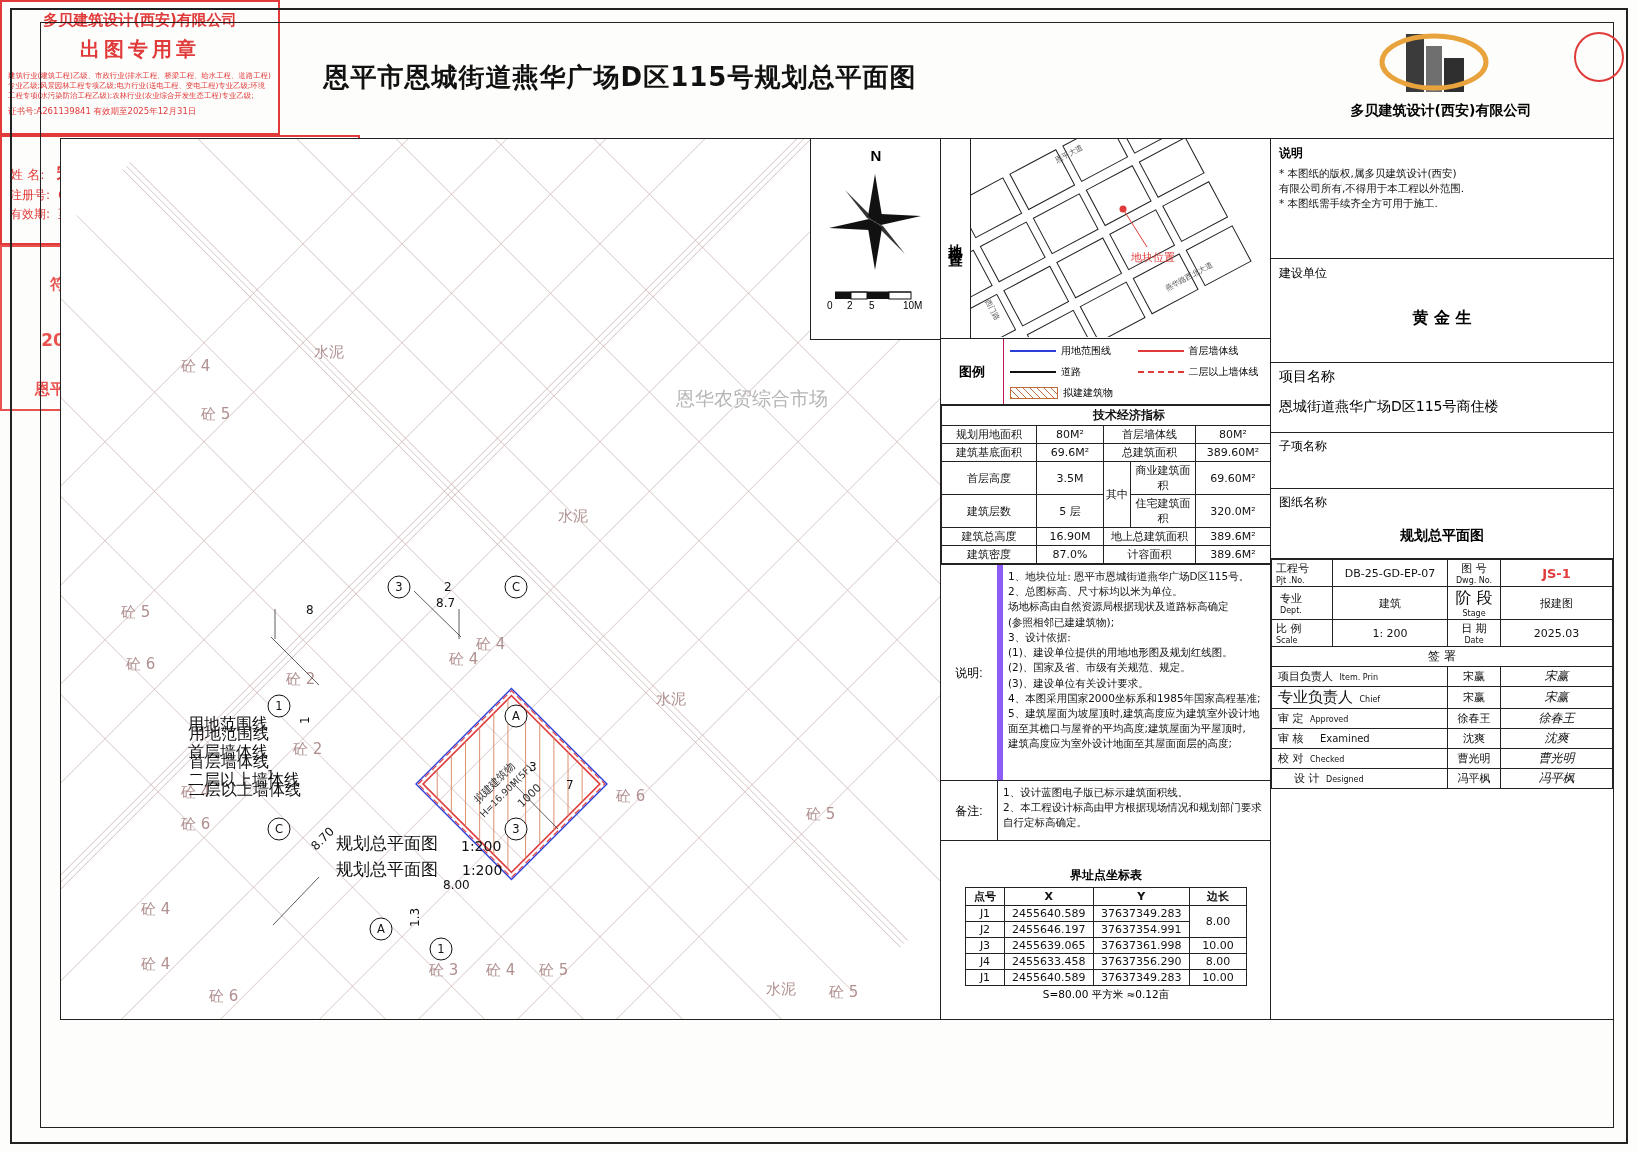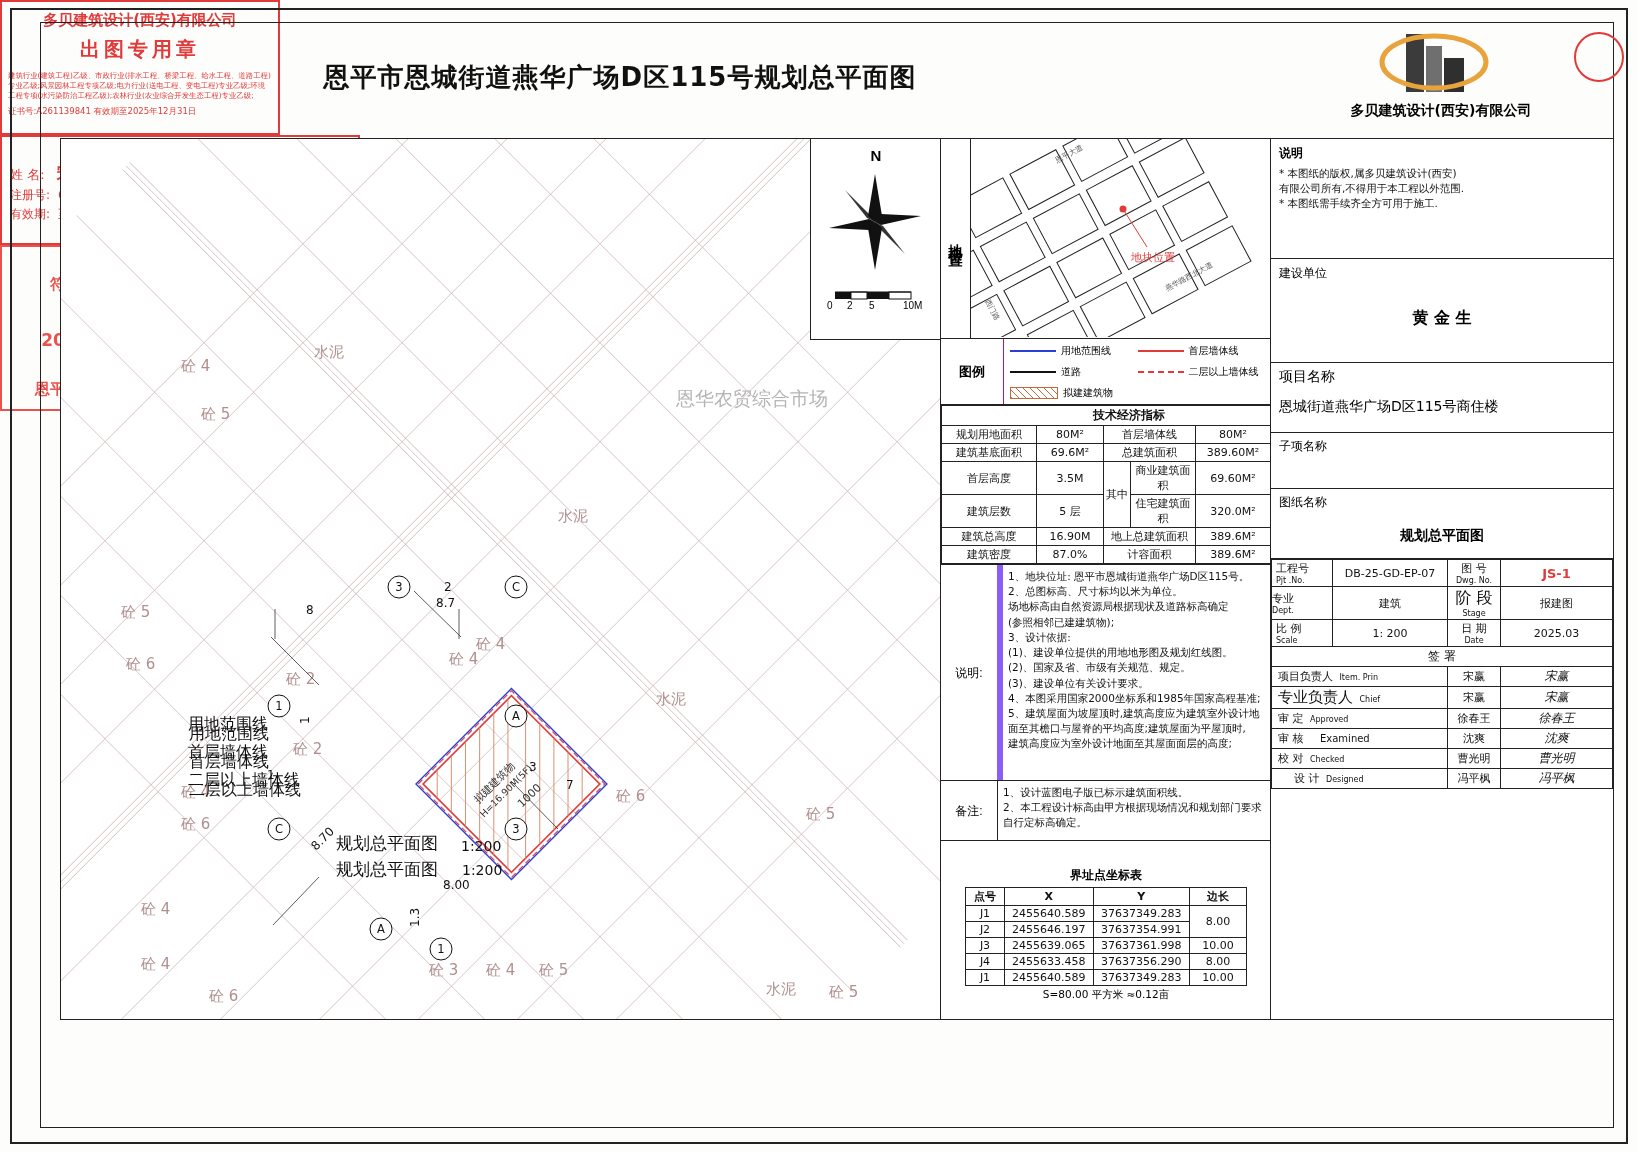--- a/index.html
+++ b/index.html
@@ -530,21 +530,21 @@
           <div style="font-size:8px;">Pjt .No.</div>
         </td>
         <td style="width:110px;font-size:11px;">DB-25-GD-EP-07</td>
         <td style="width:48px;">
           <div style="font-size:11px;">图 号</div>
           <div style="font-size:8px;">Dwg. No.</div>
         </td>
         <td style="font-size:13px;color:#e03a3a;font-weight:bold;">JS-1</td>
       </tr>
       <tr>
-        <td style="text-align:left;padding-left:0;">
+        <td style="text-align:left;padding-left:8px;">
           <div style="font-size:11px;">专业</div>
           <div style="font-size:8px;">Dept.</div>
         </td>
         <td style="font-size:11px;">建筑</td>
         <td>
           <div style="font-size:16px;">阶 段</div>
           <div style="font-size:8px;">Stage</div>
         </td>
         <td style="font-size:11px;">报建图</td>
       </tr>

